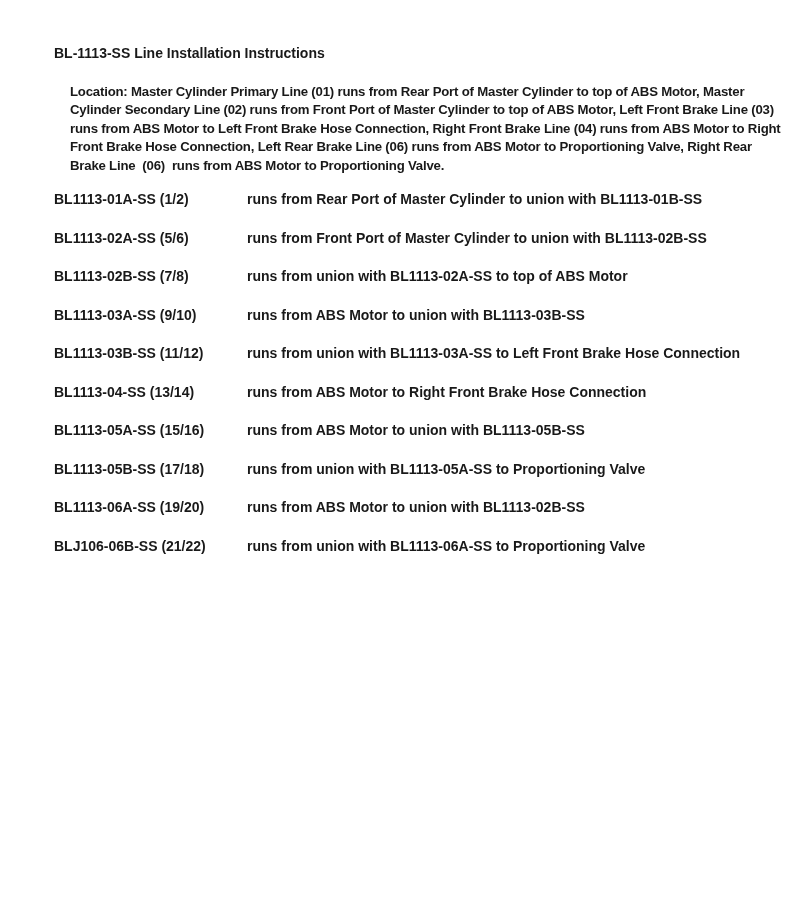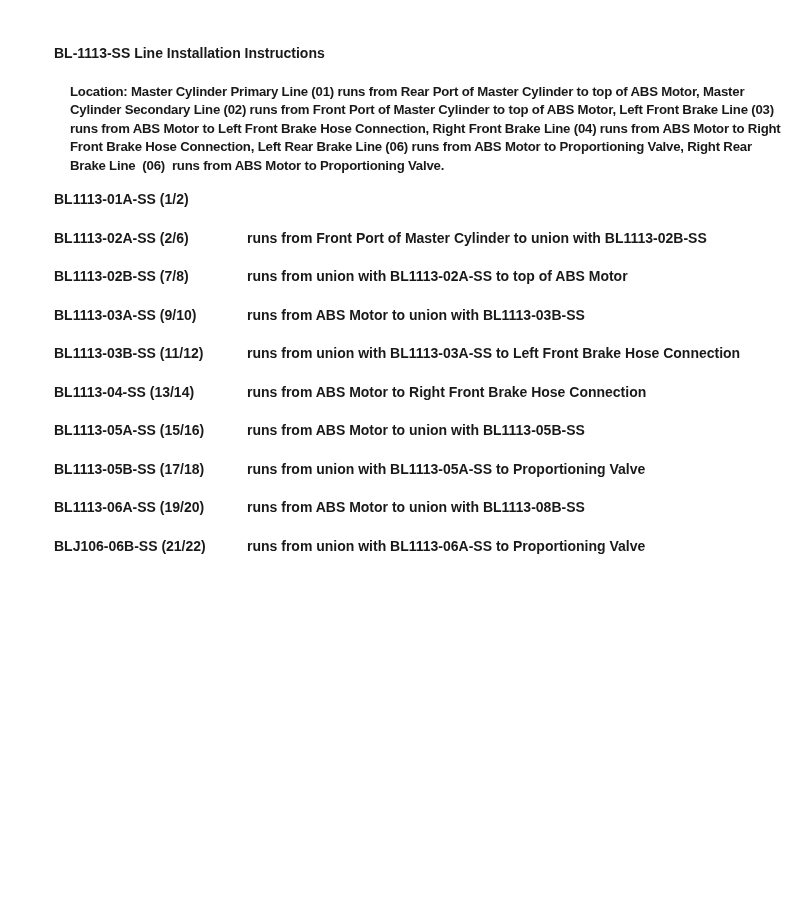--- a/index.html
+++ b/index.html
@@ -72,25 +72,26 @@
     <div class="location-line">Cylinder Secondary Line (02) runs from Front Port of Master Cylinder to top of ABS Motor, Left Front Brake Line (03)</div>
     <div class="location-line">runs from ABS Motor to Left Front Brake Hose Connection, Right Front Brake Line (04) runs from ABS Motor to Right</div>
     <div class="location-line">Front Brake Hose Connection, Left Rear Brake Line (06) runs from ABS Motor to Proportioning Valve, Right Rear</div>
     <div class="location-line">Brake Line  (06)  runs from ABS Motor to Proportioning Valve.</div>
   </div>
 
   <div class="line-table">
 
     <div class="line-row">
       <div class="part-col">BL1113-01A-SS (1/2)</div>
+      <div class="desc-col">runs from Rear Port of Master Cylinder to union with BL1113-01B-SS</div>
     </div>
 
 
     <div class="line-row">
-      <div class="part-col">BL1113-02A-SS (2/6)</div>
+      <div class="part-col">BL1113-02A-SS (5/6)</div>
       <div class="desc-col">runs from Front Port of Master Cylinder to union with BL1113-02B-SS</div>
     </div>
 
     <div class="line-row">
       <div class="part-col">BL1113-02B-SS (7/8)</div>
       <div class="desc-col">runs from union with BL1113-02A-SS to top of ABS Motor</div>
     </div>
 
     <div class="line-row">
       <div class="part-col">BL1113-03A-SS (9/10)</div>
@@ -112,21 +113,21 @@
       <div class="desc-col">runs from ABS Motor to union with BL1113-05B-SS</div>
     </div>
 
     <div class="line-row">
       <div class="part-col">BL1113-05B-SS (17/18)</div>
       <div class="desc-col">runs from union with BL1113-05A-SS to Proportioning Valve</div>
     </div>
 
     <div class="line-row">
       <div class="part-col">BL1113-06A-SS (19/20)</div>
-      <div class="desc-col">runs from ABS Motor to union with BL1113-08B-SS</div>
+      <div class="desc-col">runs from ABS Motor to union with BL1113-02B-SS</div>
     </div>
 
     <div class="line-row">
       <div class="part-col">BLJ106-06B-SS (21/22)</div>
       <div class="desc-col">runs from union with BL1113-06A-SS to Proportioning Valve</div>
     </div>
 
   </div>
 </div>
 

